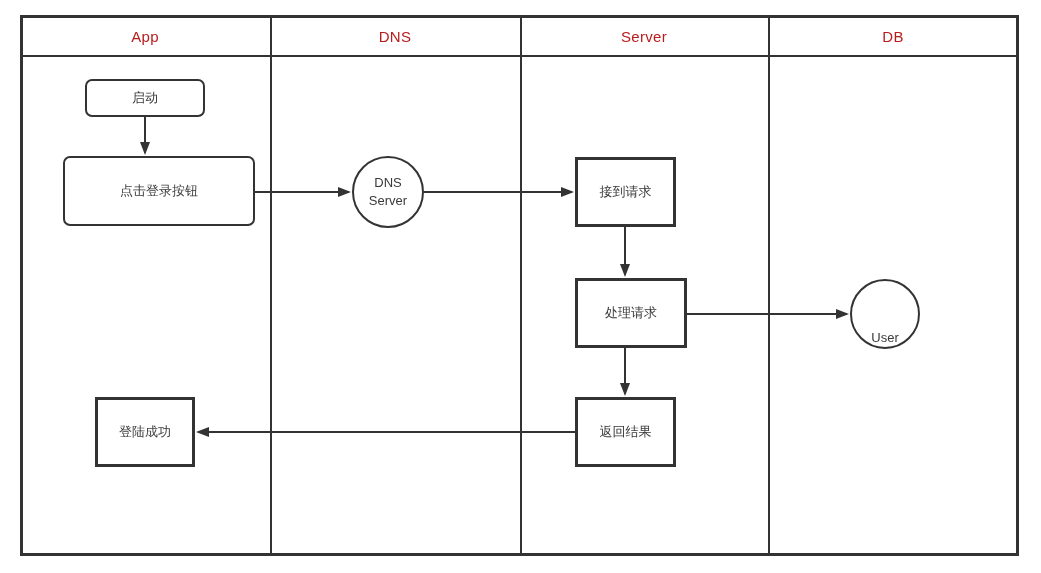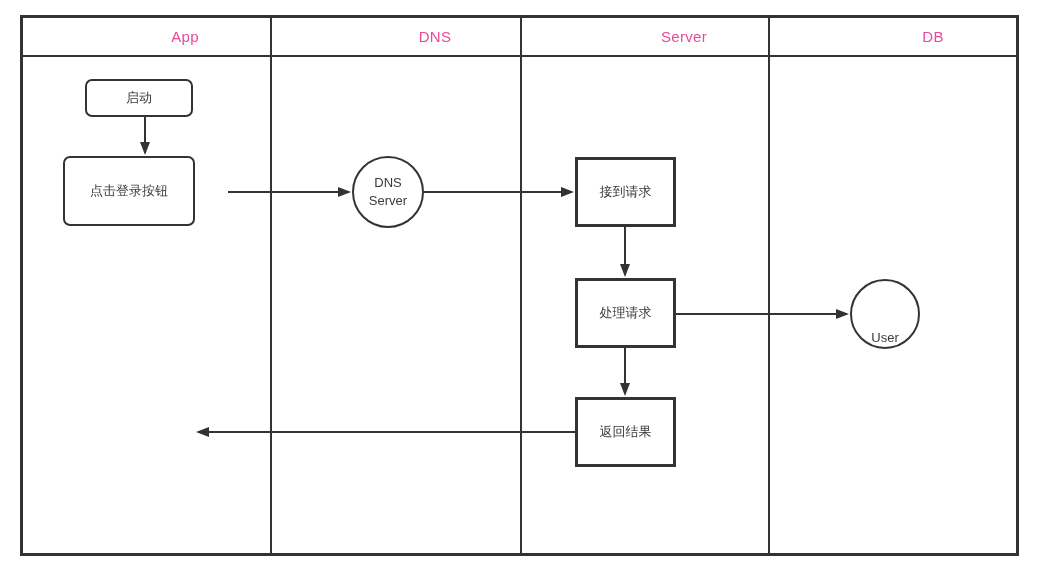--- a/index.html
+++ b/index.html
@@ -31,49 +31,48 @@
     position: absolute;
     left: 20px; top: 55px;
     width: 999px; height: 2px;
     background: #333333;
   }
   .lane-header {
     position: absolute;
     top: 36px;
     transform: translate(-50%, -50%);
     font-size: 15px;
-    color: #ec4899;
+    color: #b91c1c;
     letter-spacing: 0.3px;
     white-space: nowrap;
-    margin-left: 40px;
   }
 
   
   .node {
     position: absolute;
     border: 2px solid #333333;
     background: #ffffff;
     display: flex;
     align-items: center;
     justify-content: center;
     text-align: center;
     font-size: 13px;
     color: #3a3a3a;
     line-height: 1.35;
     z-index: 2;
   }
   .rounded { border-radius: 7px; }
   .sharp   { border-width: 3px; }
   .circle  { border-radius: 50%; flex-direction: column; }
 
-  #node-start        { left: 85px;  top: 79px;  width: 108px; height: 38px; text-align: center; }
-  #node-click-login  { left: 63px;  top: 156px; width: 132px; height: 70px; }
+  #node-start        { left: 85px;  top: 79px;  width: 120px; height: 38px; text-align: center; }
+  #node-click-login  { left: 63px;  top: 156px; width: 192px; height: 70px; }
   #node-dns-server   { left: 352px; top: 156px; width: 72px;  height: 72px; }
   #node-receive      { left: 575px; top: 157px; width: 101px; height: 70px; }
-  #node-process      { left: 575px; top: 278px; width: 101px; height: 70px; }
+  #node-process      { left: 575px; top: 278px; width: 112px; height: 70px; }
   #node-user         { left: 850px; top: 279px; width: 70px;  height: 70px; justify-content: flex-end; }
   #node-return       { left: 575px; top: 397px; width: 101px; height: 70px; font-family: Liberation Serif, serif; }
   #node-success      { left: 95px;  top: 397px; width: 100px; height: 70px; }
 
   .arrow-layer {
     position: absolute;
     left: 0; top: 0;
     width: 1041px; height: 573px;
     pointer-events: none;
     z-index: 1;
@@ -132,14 +131,17 @@
   </div>
 
   <div class="node circle" id="node-user">
     <span>User</span>
   </div>
 
   <div class="node sharp" id="node-return">
     <span>返回结果</span>
   </div>
 
+  <div class="node sharp" id="node-success">
+    <span>登陆成功</span>
+  </div>
 
 </div>
 
 </body></html>

